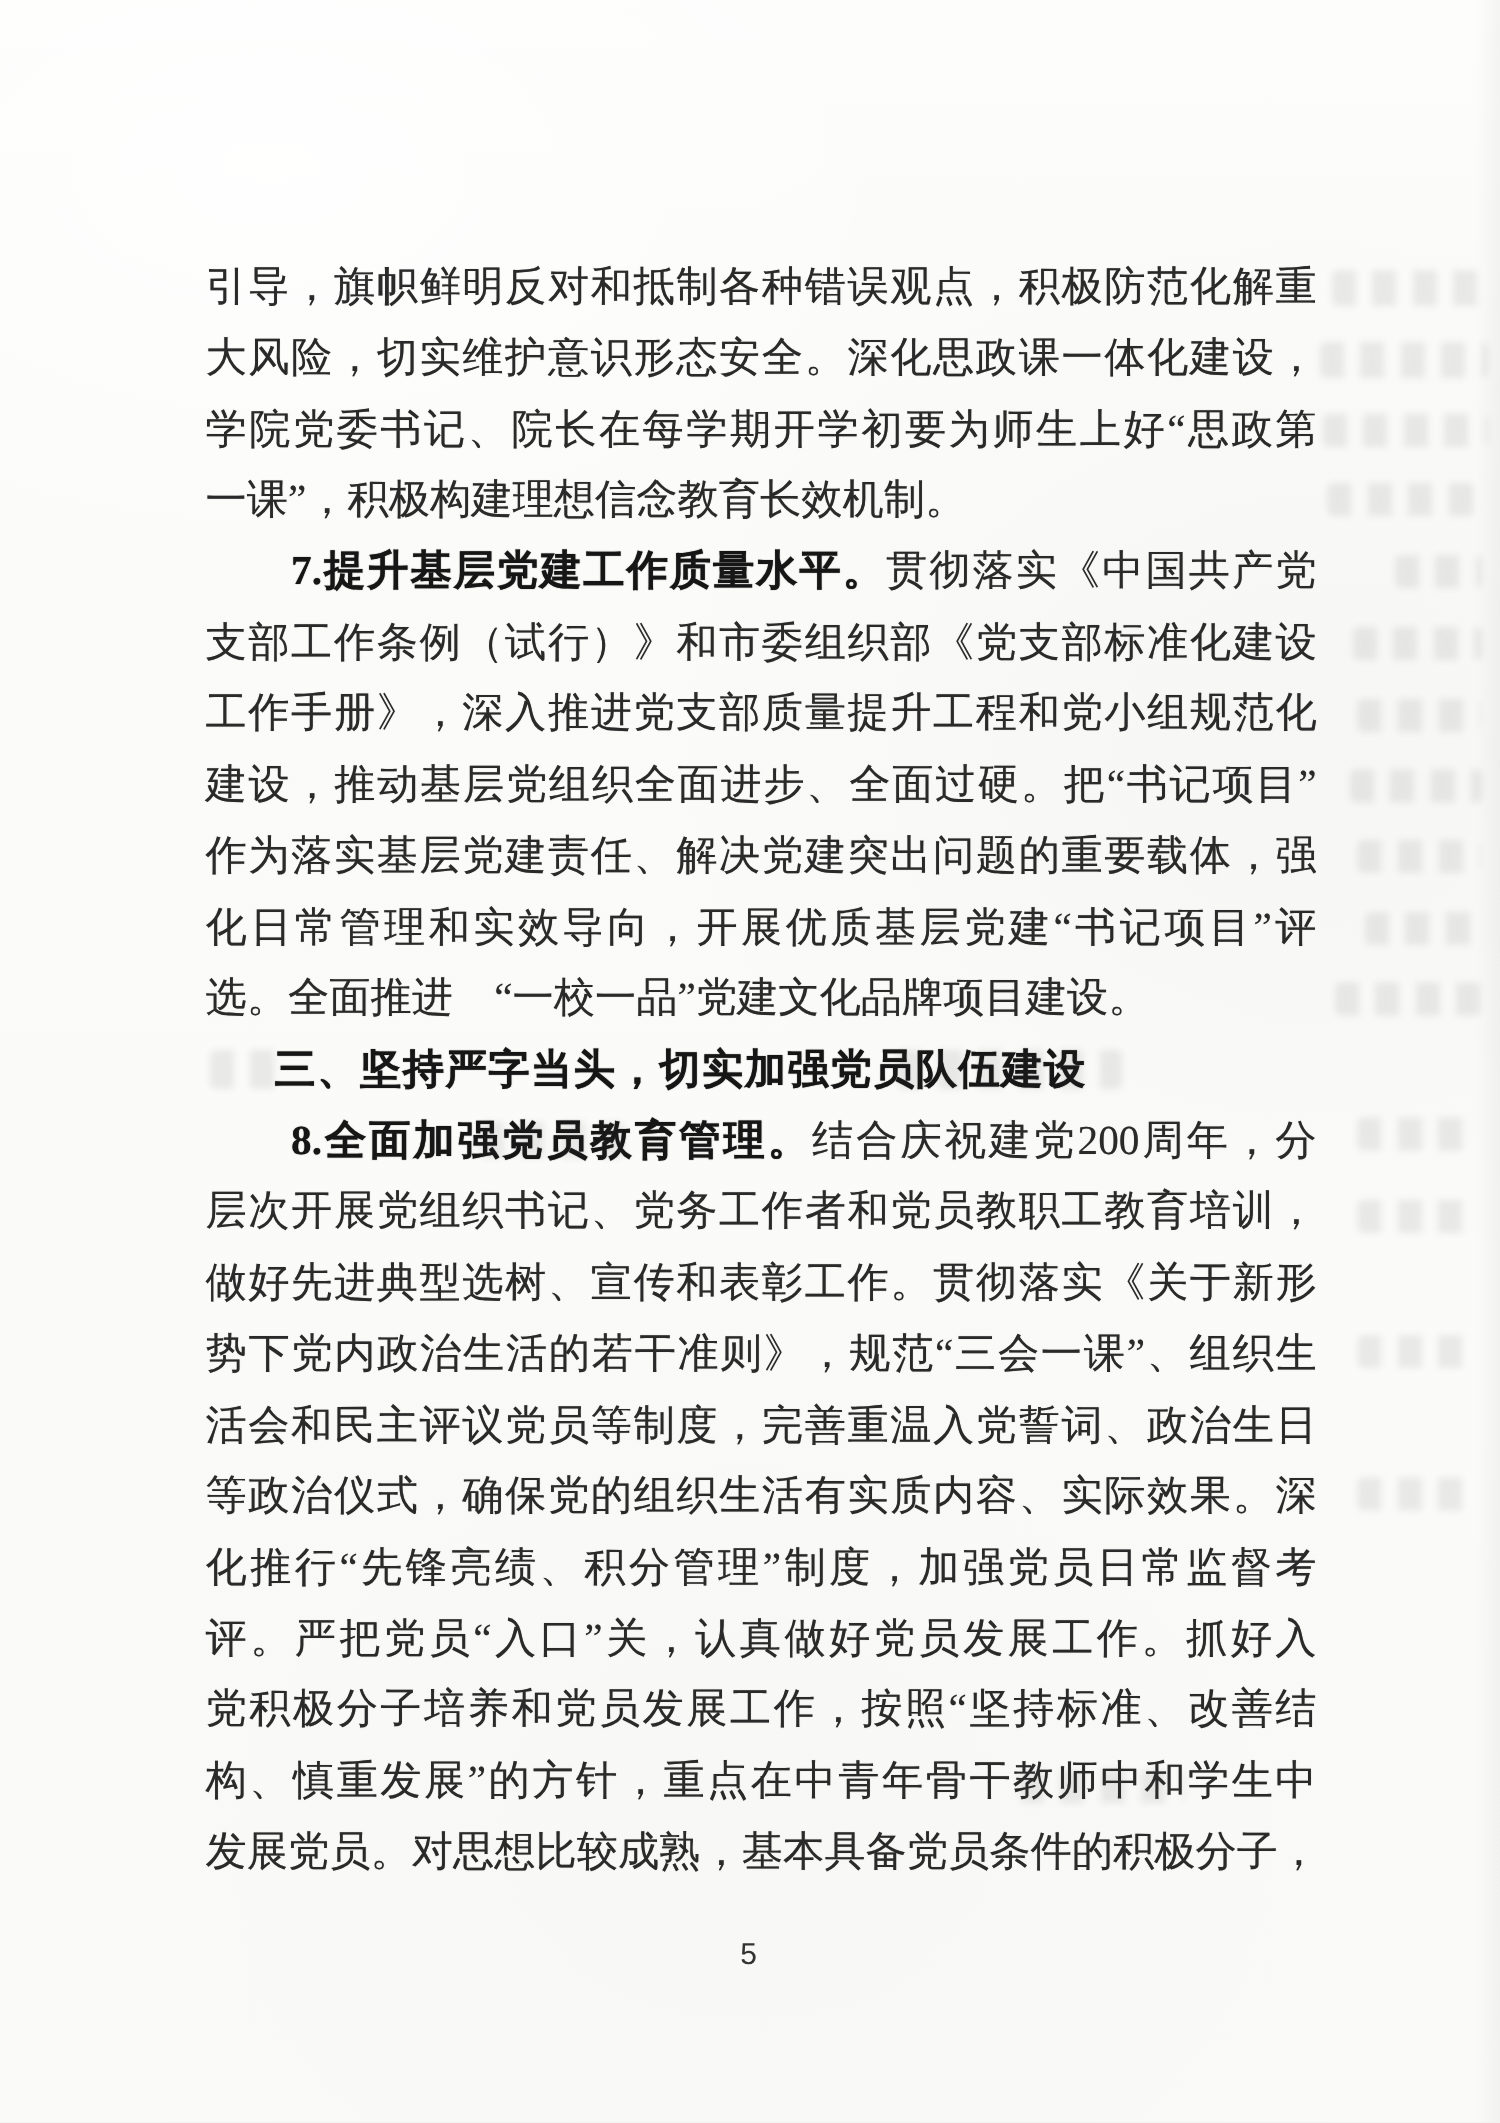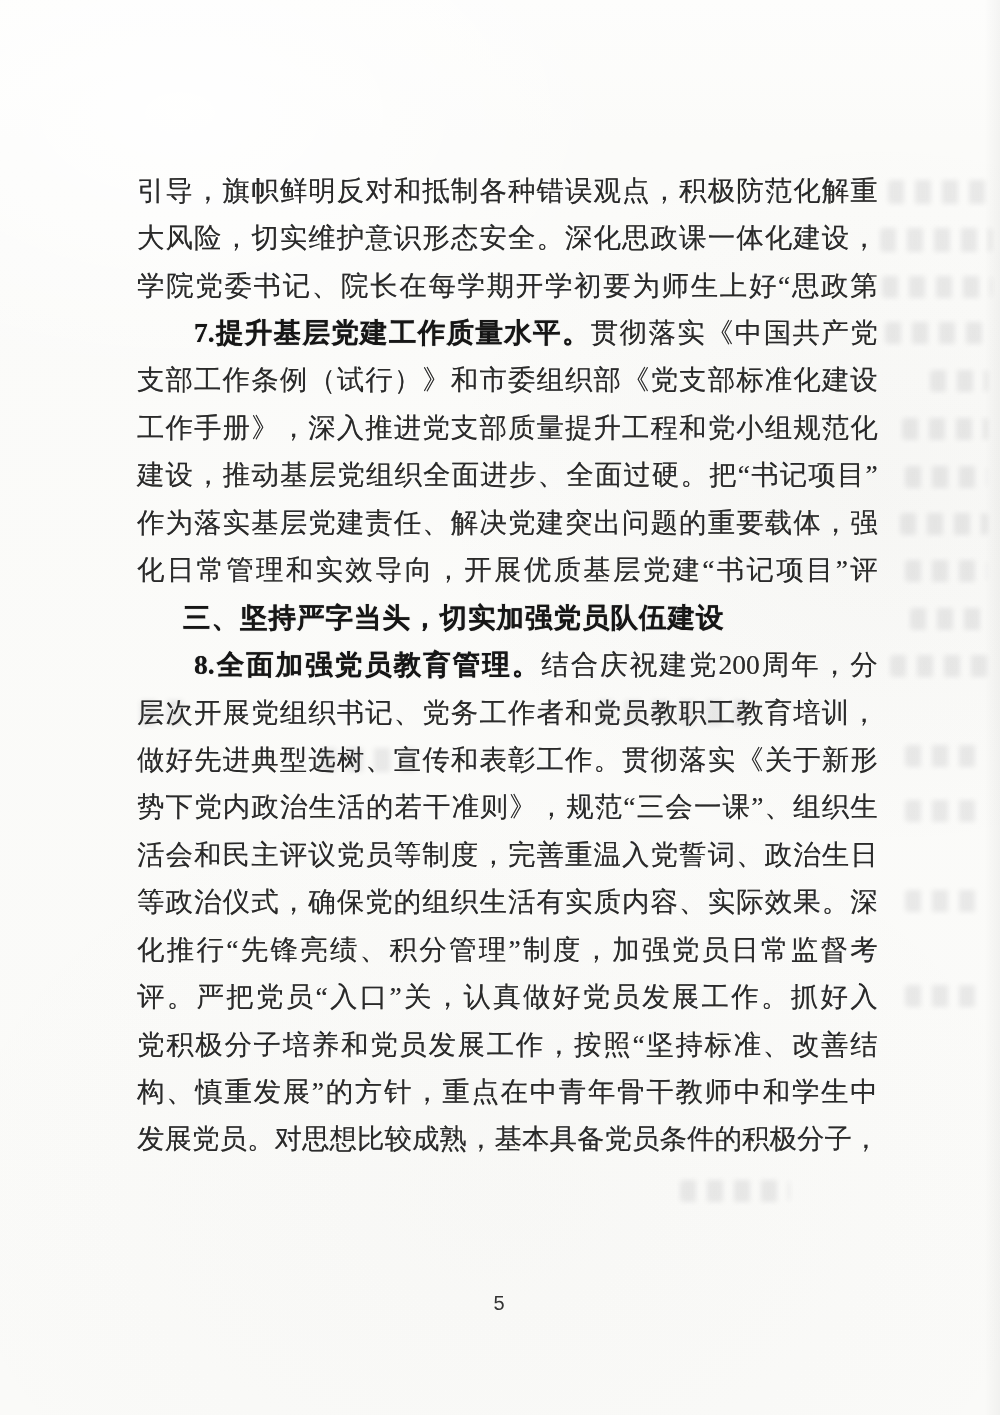--- a/index.html
+++ b/index.html
@@ -151,20 +151,23 @@
         <span>要</span>
         <span>为</span>
         <span>师</span>
         <span>生</span>
         <span>上</span>
         <span>好</span>
         <span>“</span>
         <span>思</span>
         <span>政</span>
         <span>第</span>
+      </div>
+      <div class="line">
+        <span>一课”，积极构建理想信念教育长效机制。</span>
       </div>
       <div class="line j" style="padding-left: 57px;">
         <span class="b">7.</span>
         <span class="b">提</span>
         <span class="b">升</span>
         <span class="b">基</span>
         <span class="b">层</span>
         <span class="b">党</span>
         <span class="b">建</span>
         <span class="b">工</span>
@@ -319,20 +322,23 @@
         <span>党</span>
         <span>建</span>
         <span>“</span>
         <span>书</span>
         <span>记</span>
         <span>项</span>
         <span>目</span>
         <span>”</span>
         <span>评</span>
       </div>
+      <div class="line">
+        <span>选。全面推进　“一校一品”党建文化品牌项目建设。</span>
+      </div>
       <div class="line heading" style="padding-left: 46px;">
         <span class="b">三、坚持严字当头，切实加强党员队伍建设</span>
       </div>
       <div class="line j" style="padding-left: 57px;">
         <span class="b">8.</span>
         <span class="b">全</span>
         <span class="b">面</span>
         <span class="b">加</span>
         <span class="b">强</span>
         <span class="b">党</span>

